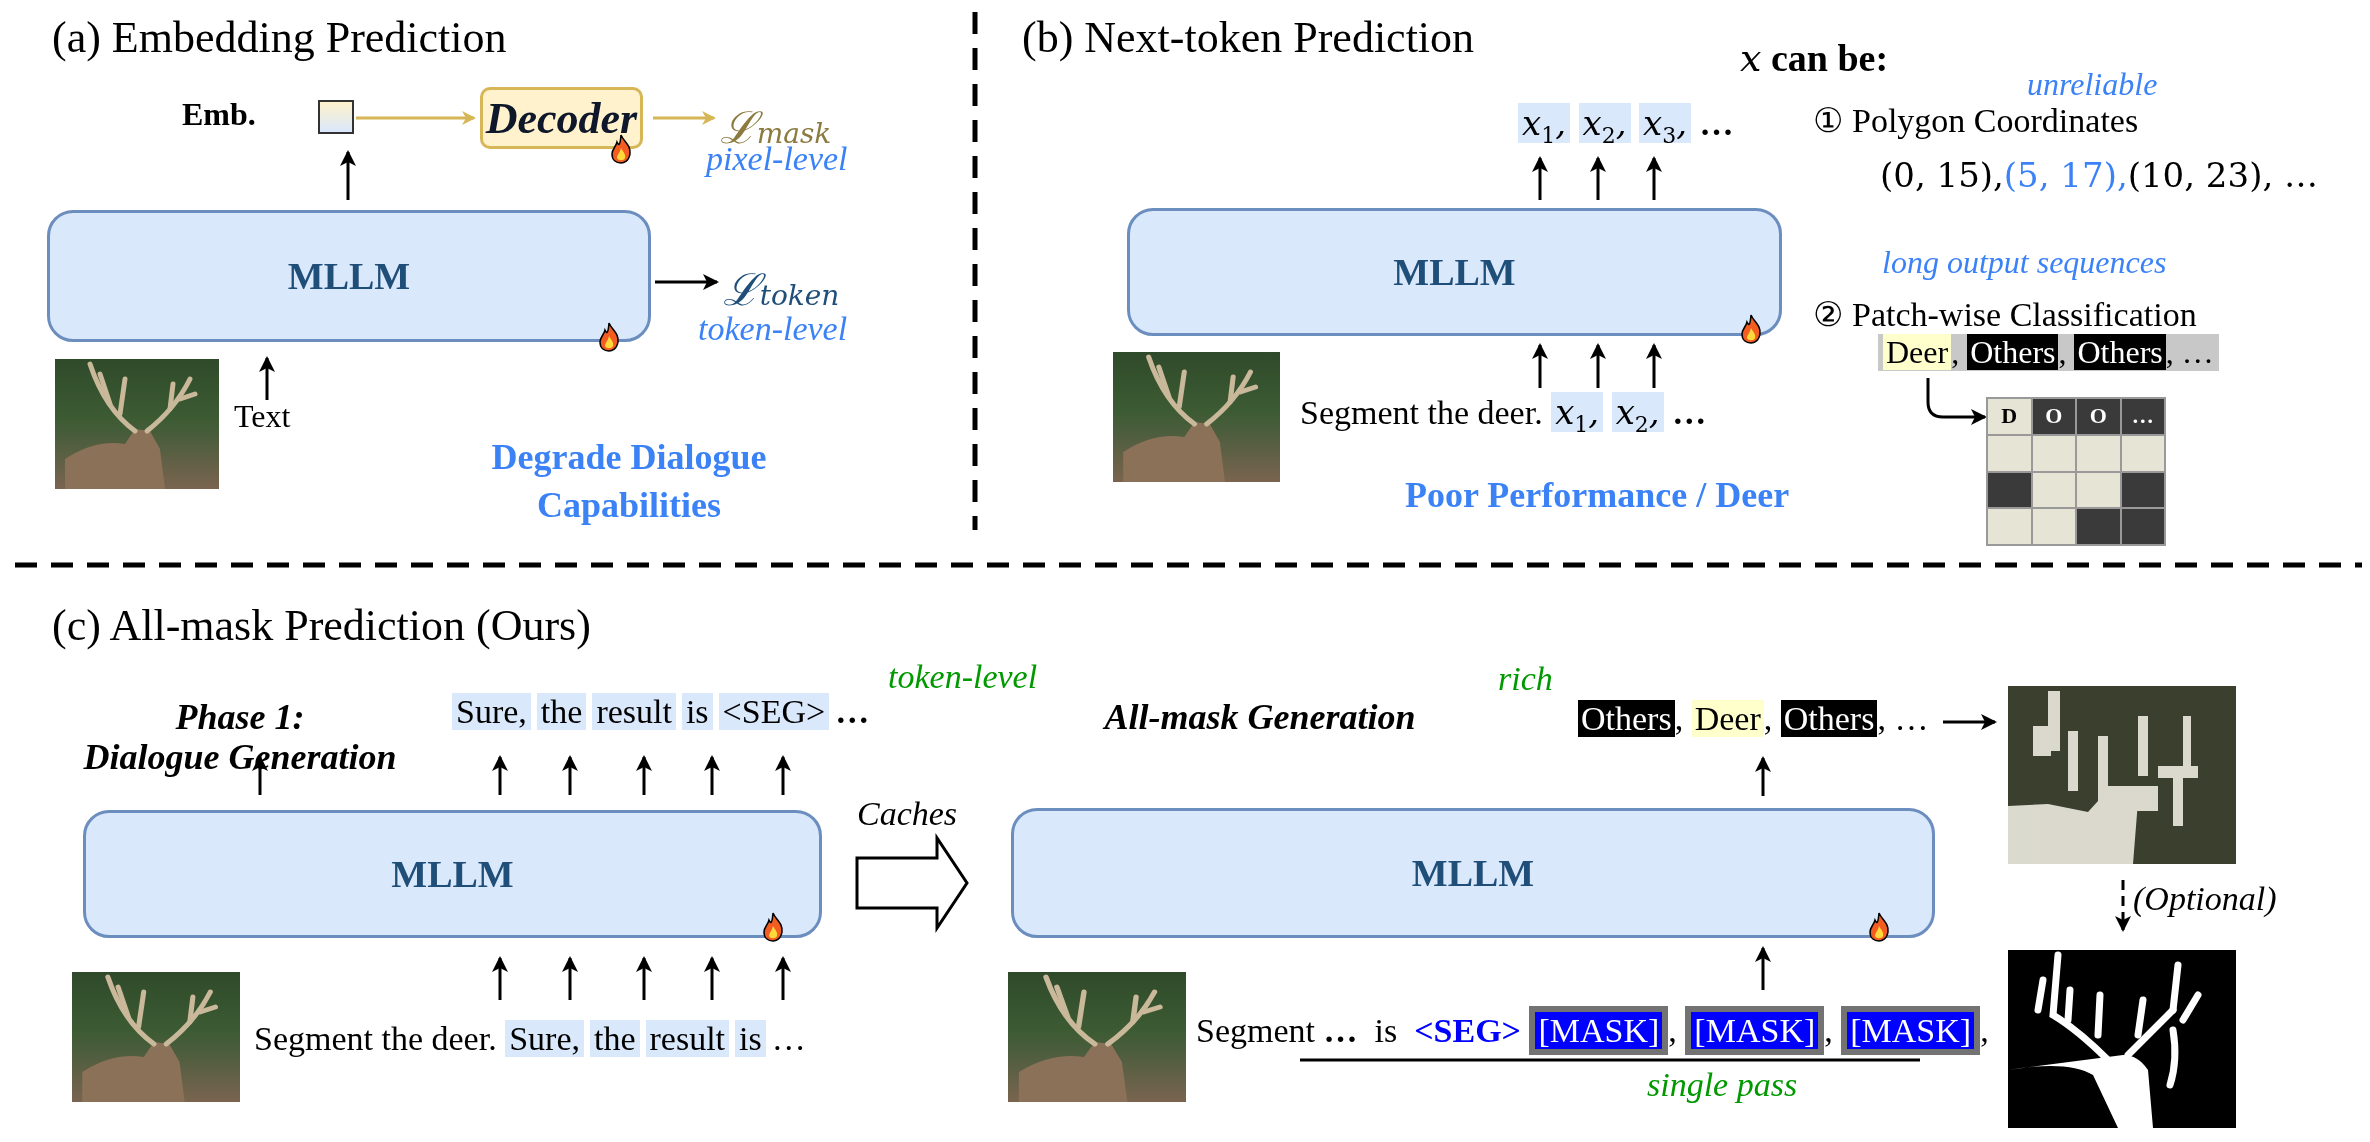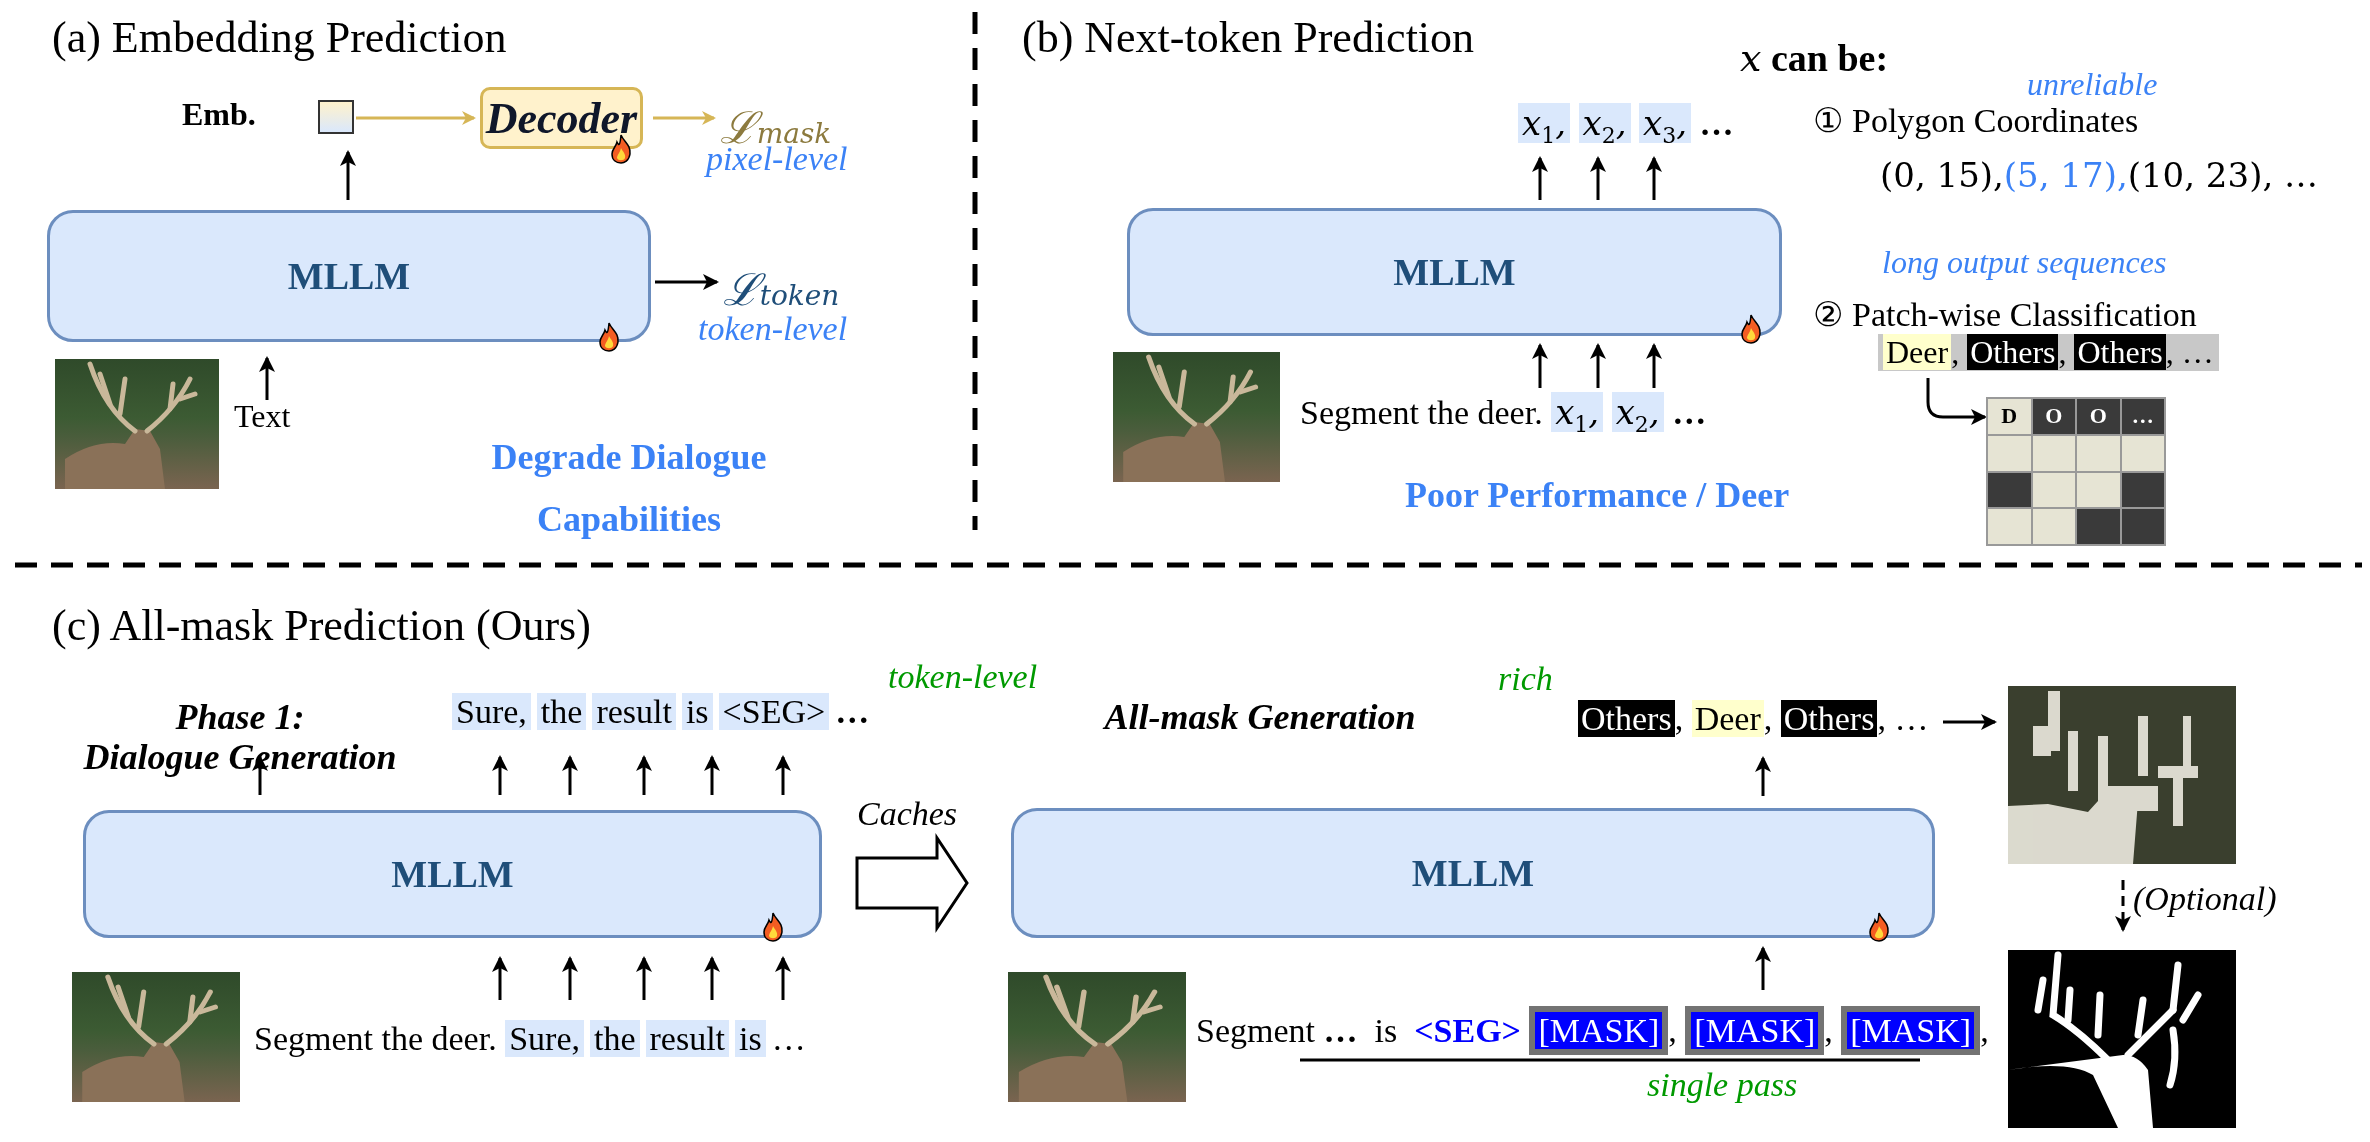--- a/index.html
+++ b/index.html
@@ -122,21 +122,21 @@
         <path d="M65,55 L70,20"></path>
         <path d="M92,72 Q120,50 135,20"></path>
         <path d="M115,50 L118,25"></path>
         <path d="M125,40 L140,35"></path>
       </g>
     </svg>
 </div>
 <div class="abs" style="left:234px;top:398px;font-size:32px;">Text</div>
 <div class="abs red bold" style="left:474px;top:436px;font-size:36px;text-align:center;width:310px;">
   <div>Degrade Dialogue</div>
-  <div style="margin-top:20px;text-align:center;">Capabilities</div>
+  <div style="margin-top:6px;text-align:center;">Capabilities</div>
 </div>
 
 <div class="abs title" style="left:1022px;top:12px;">(b) Next-token Prediction</div>
 
 <div class="abs" style="left:1518px;top:103px;font-size:34px;">
   <span class="tok math"><span>x</span><sub style="font-size:22px;font-style:normal;">1</sub>,</span>
   <span class="tok math"><span>x</span><sub style="font-size:22px;font-style:normal;">2</sub>,</span>
   <span class="tok math"><span>x</span><sub style="font-size:22px;font-style:normal;">3</sub>,</span>
   <span class="bold">…</span>
 </div>

